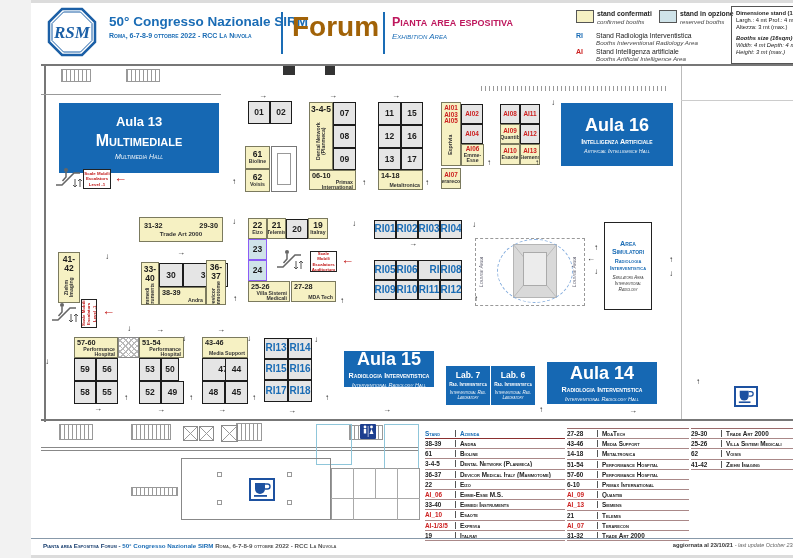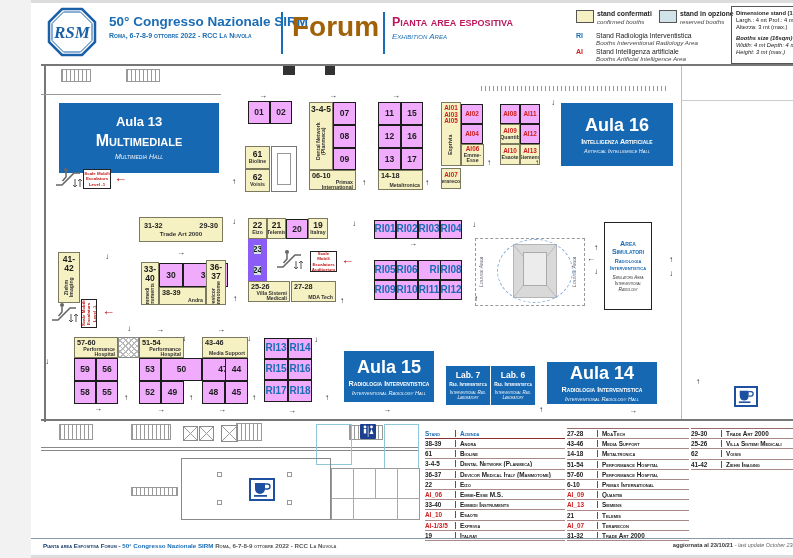--- a/index.html
+++ b/index.html
@@ -42,23 +42,23 @@
   .hall .t1{font-weight:bold;}
   .hall .t2{font-weight:bold;font-variant:small-caps;margin-top:2px;}
   .hall .t3{font-style:italic;font-variant:small-caps;margin-top:2px;opacity:.95;}
   .hall.lg .t1{font-size:13px;} .hall.lg .t2{font-size:16px;} .hall.lg .t3{font-size:7px;}
   .hall.md .t1{font-size:18px;} .hall.md .t2{font-size:7.2px;} .hall.md .t3{font-size:5.5px;}
   .hall.sm .t1{font-size:8.5px;} .hall.sm .t2{font-size:4.8px;} .hall.sm .t3{font-size:4.6px;}
 
   
   .booth{position:absolute;box-sizing:border-box;display:flex;flex-direction:column;align-items:center;
          justify-content:center;text-align:center;overflow:hidden;line-height:1.05;}
-  .bw{background:#f0abfc;border:1.6px solid #1c1c1c;}
+  .bw{background:#e5e5e5;border:1.6px solid #1c1c1c;}
   .by{background:#f6f1c3;border:1px solid #7b7a5e;}
-  .bo{background:#cfe3e9;border:6px solid #8b5cf6;}
+  .bo{background:#cfe3e9;border:1px solid #8b5cf6;}
   .booth .code{font-weight:bold;font-size:8.5px;color:#1c1c1c;white-space:pre-line;}
   .booth .co{font-weight:bold;font-size:5.2px;color:#333;}
   .booth.ri .code{color:#1a6cb5;font-size:10px;}
   .booth.ai .code{color:#cc2020;font-size:6.4px;}
   .Lh{align-items:stretch;justify-content:space-between;padding:1px 2px;}
   .Lh .code{text-align:left;font-size:7.3px;}
   .Lh .co{text-align:right;}
   .Lv{justify-content:flex-start;padding-top:2px;}
   .Lv .co{flex:1;display:flex;align-items:center;justify-content:center;
           writing-mode:vertical-rl;transform:rotate(180deg);}
@@ -241,21 +241,21 @@
       <div class="hall lg" style="left: 28px; top: 103px; width: 160px; height: 70px;">
         <div class="t1">Aula 13</div>
         <div class="t2">Multimediale</div>
         <div class="t3">Multimedia Hall</div>
       </div>
       <div class="hall md" style="left: 530px; top: 103px; width: 112px; height: 63px;">
         <div class="t1">Aula 16</div>
         <div class="t2">Intelligenza Artificiale</div>
         <div class="t3">Artificial Intelligence Hall</div>
       </div>
-      <div class="hall md" style="left: 313px; top: 351px; width: 90px; height: 51px;">
+      <div class="hall md" style="left: 313px; top: 351px; width: 90px; height: 36px;">
         <div class="t1">Aula 15</div>
         <div class="t2">Radiologia Interventistica</div>
         <div class="t3">Interventional Radiology Hall</div>
       </div>
       <div class="hall md" style="left: 516px; top: 362px; width: 110px; height: 42px;">
         <div class="t1">Aula 14</div>
         <div class="t2">Radiologia Interventistica</div>
         <div class="t3">Interventional Radiology Hall</div>
       </div>
       <div class="hall sm" style="left: 415px; top: 366px; width: 44px; height: 39px;">
@@ -488,21 +488,21 @@
       </div>
       <div class="booth bw" style="left: 43px; top: 358px; width: 22px; height: 23px;">
         <div class="code">59</div>
       </div>
       <div class="booth bw" style="left: 65px; top: 358px; width: 22px; height: 23px;">
         <div class="code">56</div>
       </div>
       <div class="booth bw" style="left: 108px; top: 358px; width: 22px; height: 23px;">
         <div class="code">53</div>
       </div>
-      <div class="booth bw" style="left: 130px; top: 358px; width: 41px; height: 23px;">
+      <div class="booth bw" style="left: 130px; top: 358px; width: 18px; height: 23px;">
         <div class="code">50</div>
       </div>
       <div class="booth bw" style="left: 171px; top: 358px; width: 42px; height: 23px;">
         <div class="code">47</div>
       </div>
       <div class="booth bw" style="left: 194px; top: 358px; width: 23px; height: 23px;">
         <div class="code">44</div>
       </div>
       <div class="booth bw" style="left: 43px; top: 381px; width: 22px; height: 23px;">
         <div class="code">58</div>

